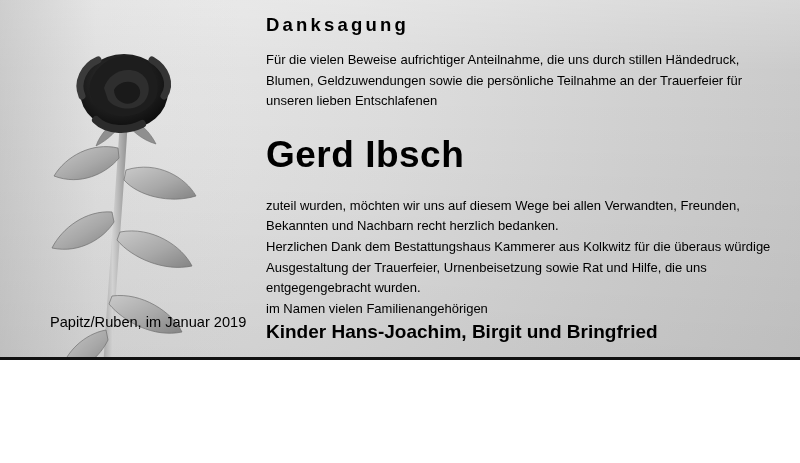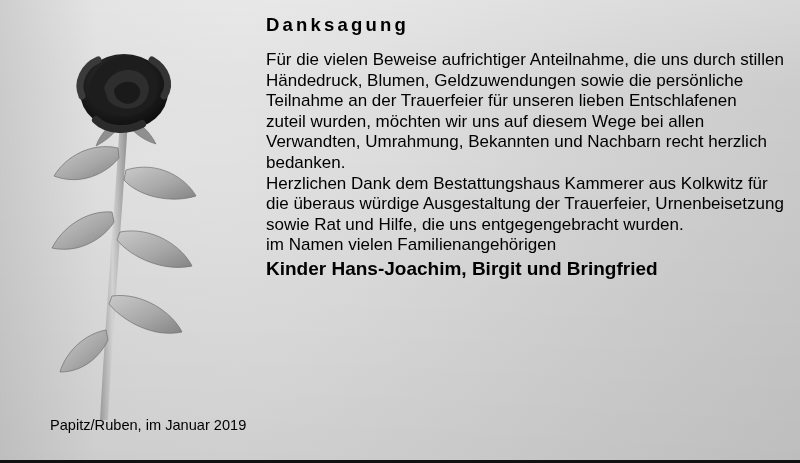--- a/index.html
+++ b/index.html
@@ -3,21 +3,21 @@
 <meta charset="utf-8">
 <style>
   html, body {
     margin: 0;
     padding: 0;
     background: #ffffff;
   }
   .page {
     position: relative;
     width: 800px;
-    height: 463px;
+    height: 360px;
     background: #d9d9d9;
     overflow: hidden;
     font-family: "Liberation Sans", sans-serif;
     color: #111111;
   }
   
   .bg {
     position: absolute;
     inset: 0;
     background:
@@ -56,21 +56,21 @@
   }
   .title {
     font-size: 18.5px;
     font-weight: bold;
     letter-spacing: 3.2px;
     margin-top: 14px;
     margin-bottom: 14px;
     color: #000;
   }
   .para {
-    font-size: 17px;
+    font-size: 13px;
     line-height: 20.6px;
     color: #000;
     margin: 0;
   }
   .name {
     font-size: 37px;
     font-weight: bold;
     letter-spacing: 0.5px;
     margin: 22px 0 20px 0;
     color: #000;
@@ -151,22 +151,23 @@
         <path d="M96 120 C 106 130, 126 132, 142 124" fill="none" stroke="#2b2b2b" stroke-width="8" stroke-linecap="round"></path>
       </g>
     </svg>
   </div>
 
   <div class="content">
     <div class="title">Danksagung</div>
 
     <p class="para">Für die vielen Beweise aufrichtiger Anteilnahme, die uns durch stillen Händedruck, Blumen, Geldzuwendungen sowie die persönliche Teilnahme an der Trauerfeier für unseren lieben Entschlafenen</p>
 
+    <div class="name">Gerd Ibsch</div>
 
-    <p class="para">zuteil wurden, möchten wir uns auf diesem Wege bei allen Verwandten, Umrahmung, Bekannten und Nachbarn recht herzlich bedanken.</p>
+    <p class="para">zuteil wurden, möchten wir uns auf diesem Wege bei allen Verwandten, Freunden, Bekannten und Nachbarn recht herzlich bedanken.</p>
     <p class="para block-gap">Herzlichen Dank dem Bestattungshaus Kammerer aus Kolkwitz für die überaus würdige Ausgestaltung der Trauerfeier, Urnenbeisetzung sowie Rat und Hilfe, die uns entgegengebracht wurden.</p>
 
     <p class="para">im Namen vielen Familienangehörigen</p>
     <div class="signature">Kinder Hans-Joachim, Birgit und Bringfried</div>
   </div>
 
   <div class="place-date">Papitz/Ruben, im Januar 2019</div>
 
   <div class="border-line"></div>
 </div>

